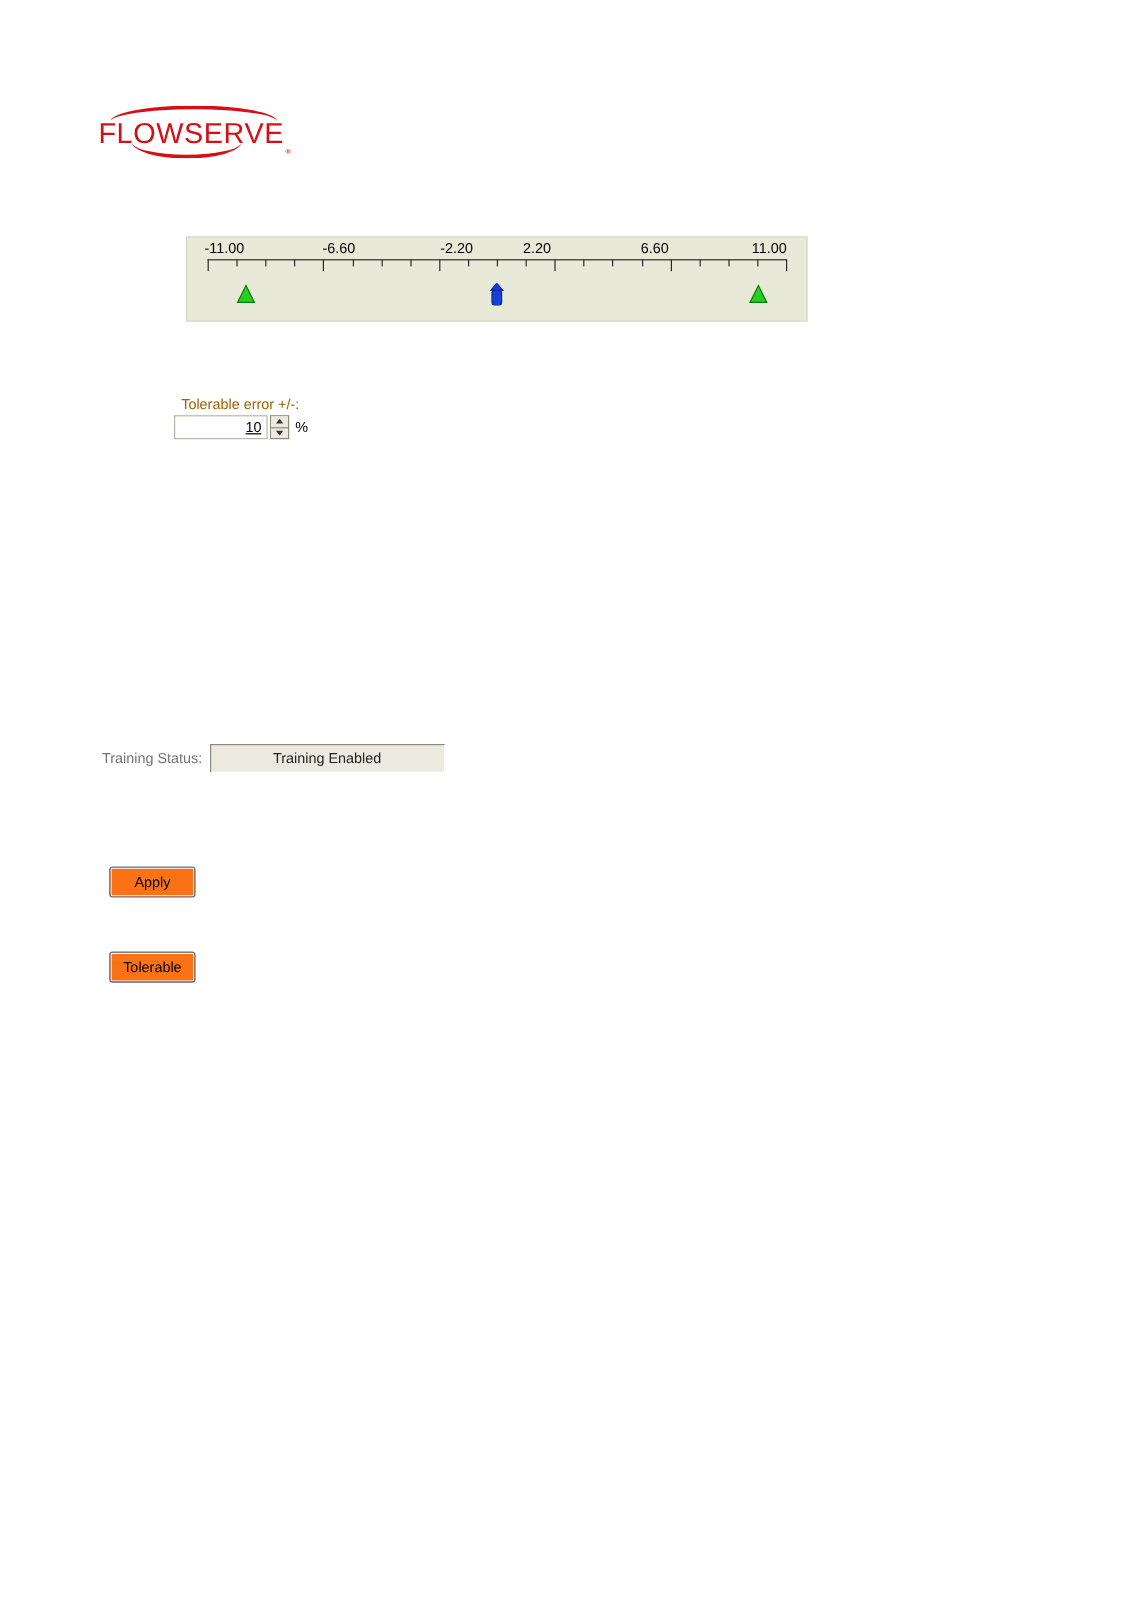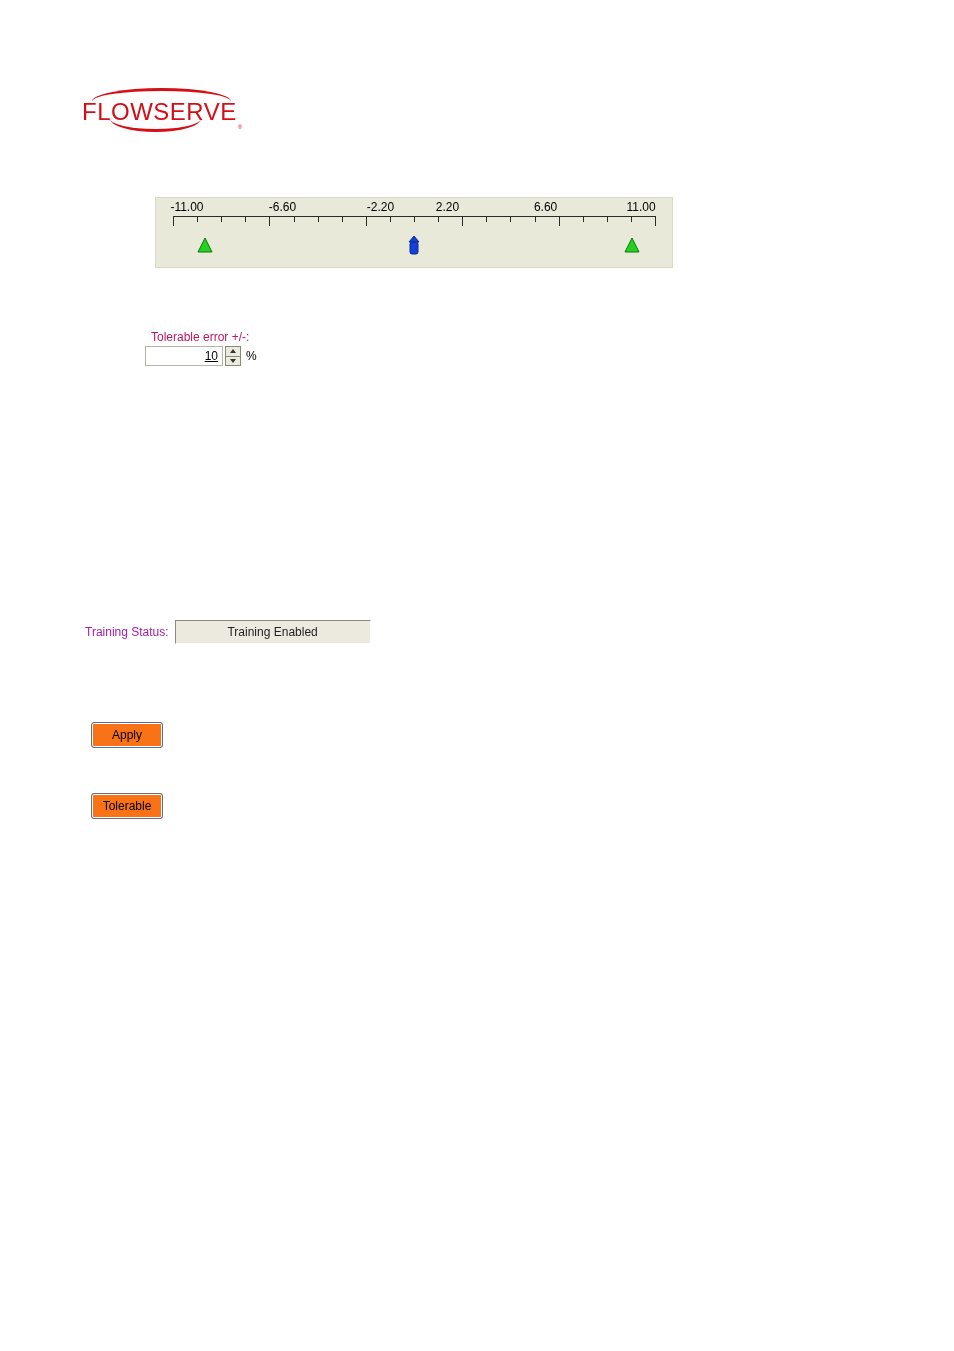--- a/index.html
+++ b/index.html
@@ -69,21 +69,21 @@
     width: 1px; background: #2b2b2b;
   }
   .tick-major { height: 10px; }
   .tick-minor { height: 6px; }
   .scale-markers { position: relative; height: 26px; margin: 4px 17px 0; }
   .marker-green, .marker-blue { position: absolute; top: 2px; transform: translateX(-50%); }
   .marker-green svg, .marker-blue svg { display: block; }
 
   
   .tol-widget { position: absolute; left: 145px; top: 330px; }
-  .tol-label { font-size: 12px; color: #be185d; margin: 0 0 2px 6px; }
+  .tol-label { font-size: 12px; color: #a16207; margin: 0 0 2px 6px; }
   .tol-row { display: inline-flex; align-items: stretch; }
   .tol-input {
     width: 68px; height: 18px;
     border: 1px solid #b6b6a6;
     background: #fff;
     font: 12px Tahoma, Arial, sans-serif;
     text-align: right;
     padding: 0 4px;
     box-sizing: content-box;
     text-decoration: underline;
@@ -104,21 +104,21 @@
     width: 0; height: 0;
     border-left: 3px solid transparent;
     border-right: 3px solid transparent;
   }
   .tri-up { border-bottom: 4px solid #333; }
   .tri-down { border-top: 4px solid #333; }
   .unit { margin-left: 5px; align-self: center; font-size: 12px; }
 
   
   .train-row { position: absolute; left: 85px; top: 620px; display: flex; align-items: center; }
-  .train-label { font-size: 12px; color: #a21caf; margin-right: 6px; }
+  .train-label { font-size: 12px; color: #737373; margin-right: 6px; }
   .train-box {
     width: 194px; height: 22px;
     background: #eceadf;
     border-top: 1px solid #8c8c7e;
     border-left: 1px solid #8c8c7e;
     border-right: 1px solid #ffffff;
     border-bottom: 1px solid #ffffff;
     display: flex; align-items: center; justify-content: center;
     font-size: 12px; color: #222;
   }

